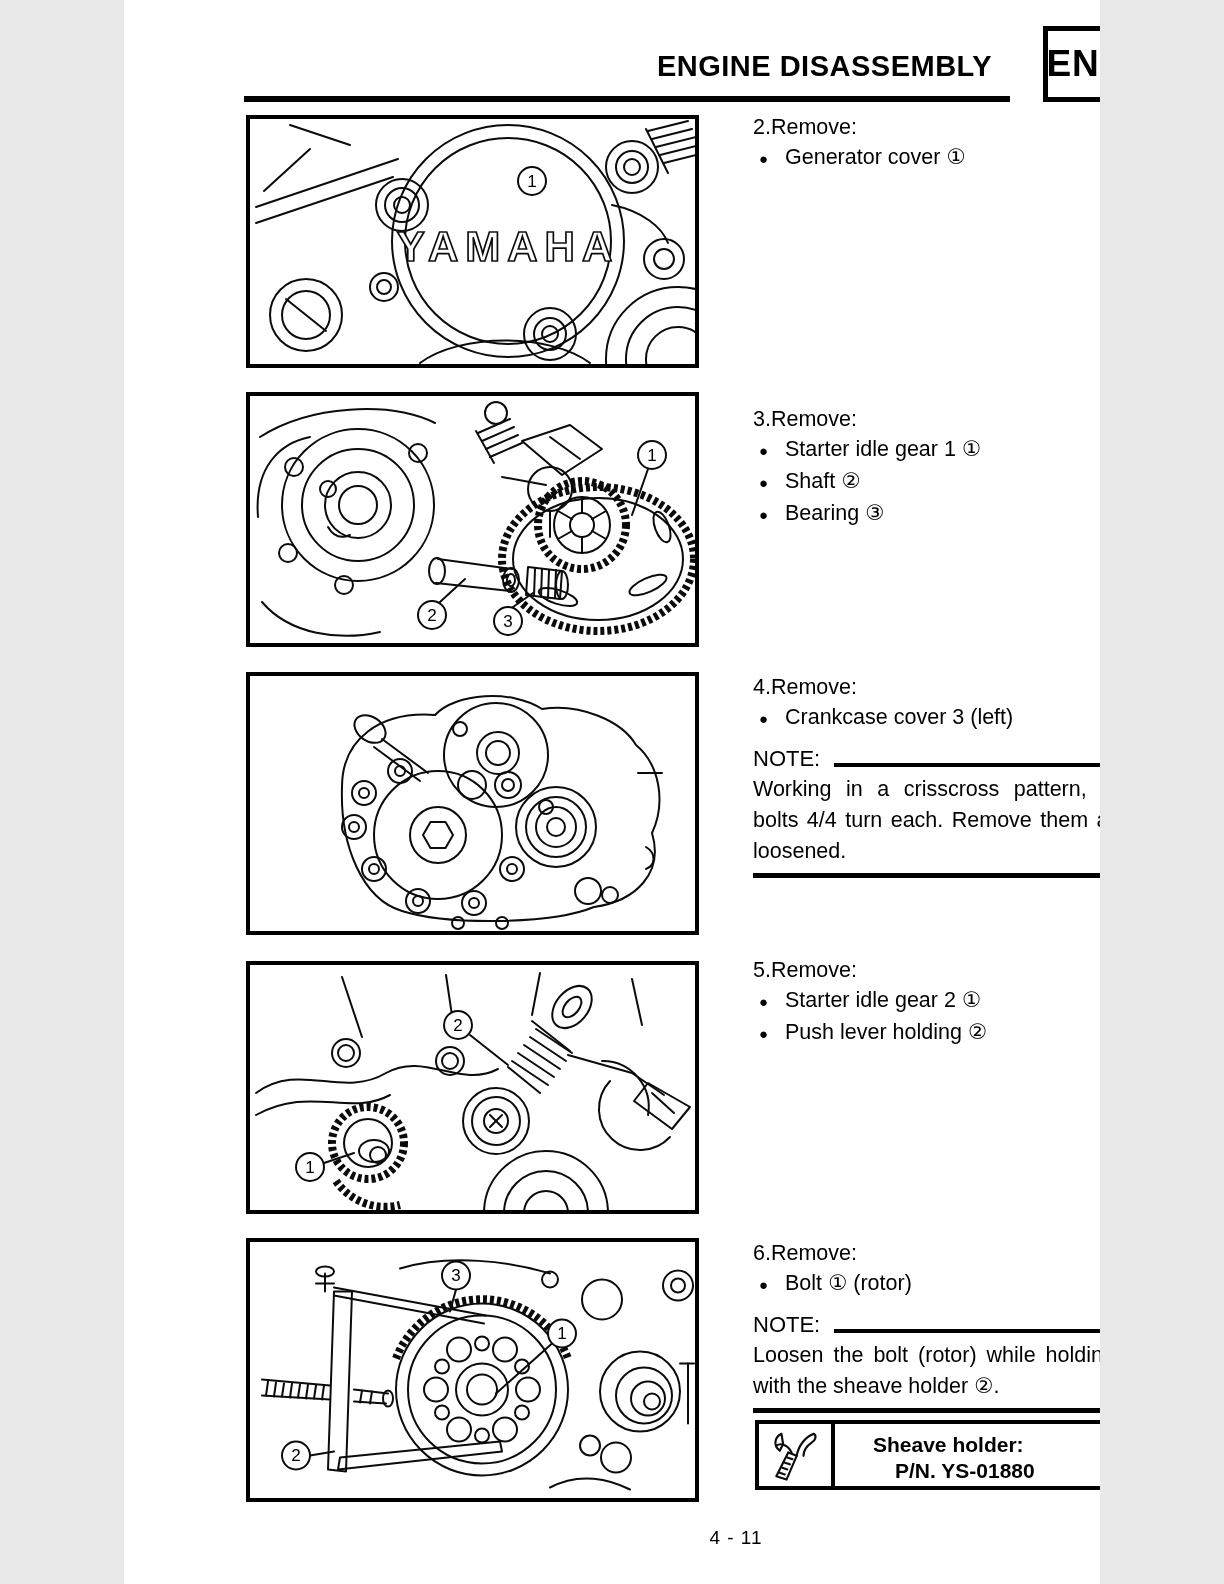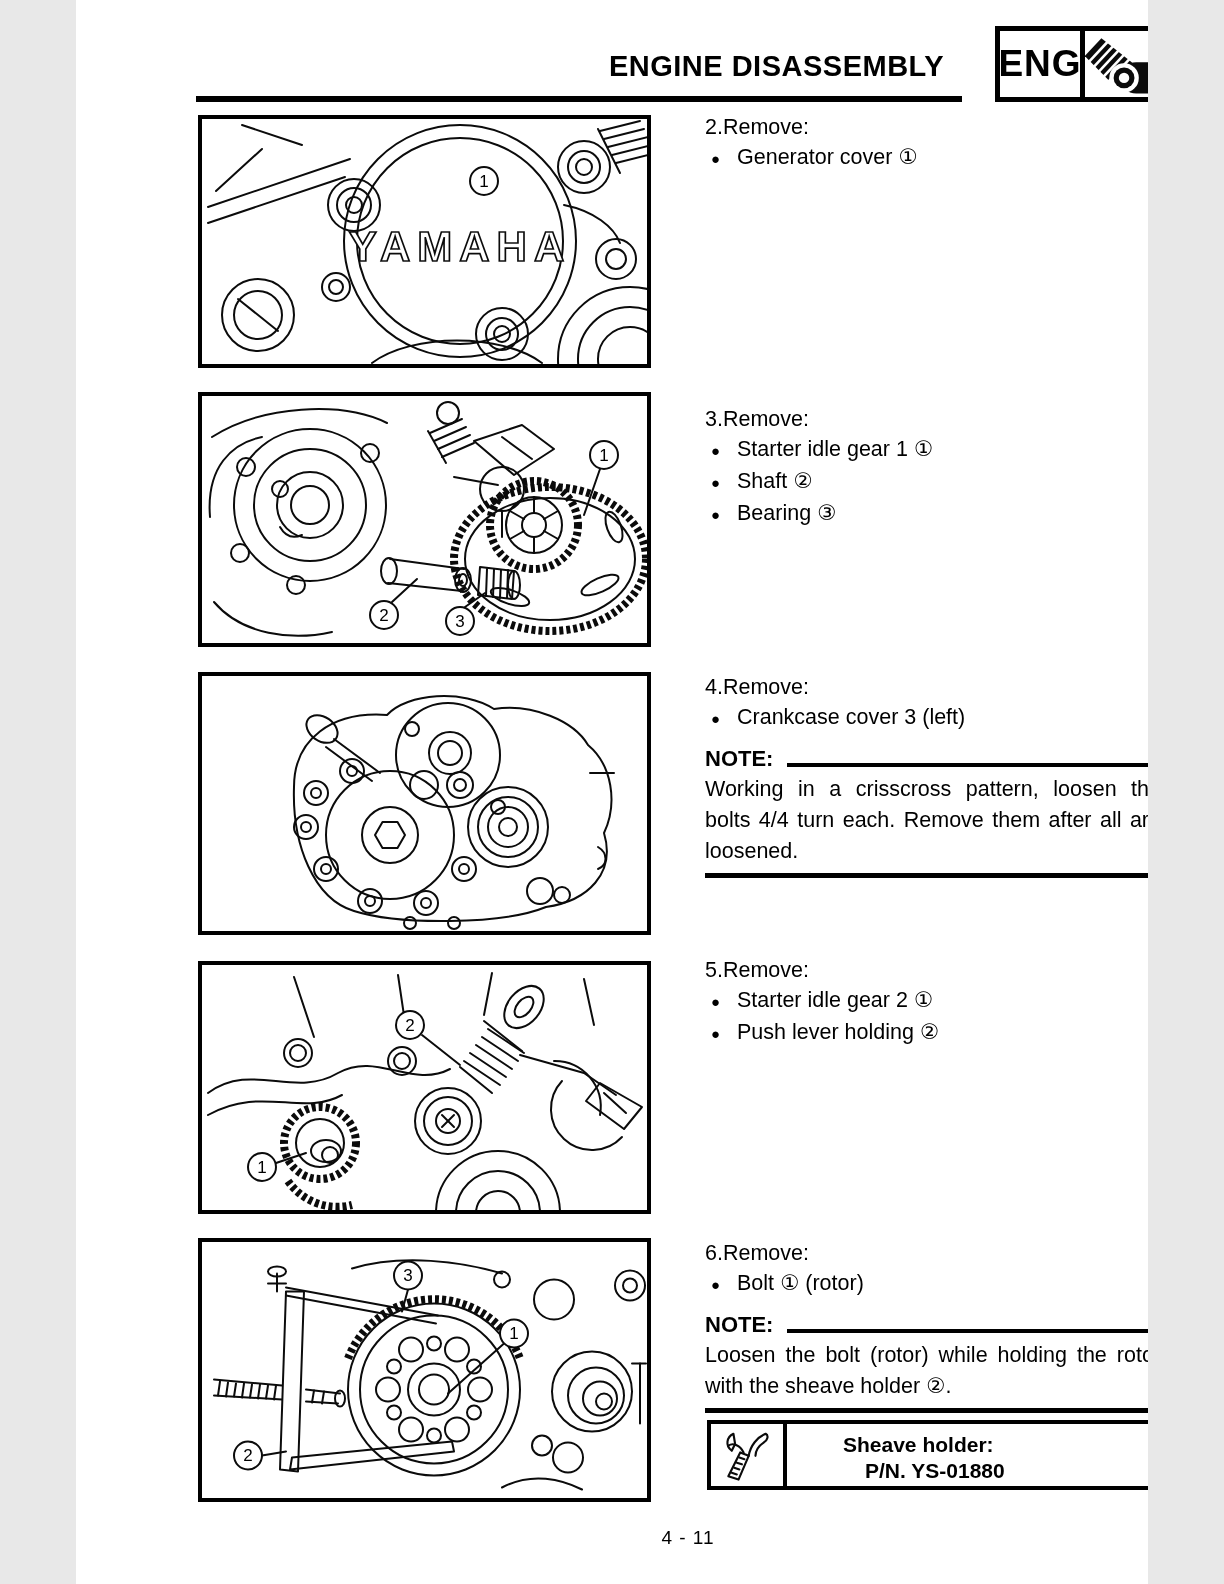--- a/index.html
+++ b/index.html
@@ -1,17 +1,17 @@
 <!DOCTYPE html>
 <html><head>
 <meta charset="utf-8">
 <style>
   html,body{margin:0;padding:0;background:#e8e8e8;}
   .page{
-    position:relative;width:1072px;height:1584px;background:#ffffff;
+    position:relative;width:976px;height:1584px;background:#ffffff;
     font-family:"Liberation Sans","DejaVu Sans",sans-serif;color:#000;
     margin:0 auto;overflow:hidden;
   }
   
   .hdr-title{
     position:absolute;left:120px;top:50px;width:748px;text-align:right;
     font-size:29px;font-weight:700;letter-spacing:.5px;white-space:nowrap;
   }
   .hdr-rule{position:absolute;left:120px;top:96px;width:766px;height:6px;background:#000;}
   .hdr-tabs{position:absolute;left:888px;top:26px;display:flex;padding-left:31px;}
@@ -35,28 +35,28 @@
   .brand{font-family:"Liberation Sans","DejaVu Sans",sans-serif;font-size:42px;font-weight:700;
          letter-spacing:7px;fill:#fff;stroke:#0b0b0b;stroke-width:1.7;text-anchor:middle;}
   
   .sec{position:absolute;left:629px;width:456px;font-size:21.5px;line-height:30px;}
   .step{font-weight:400;}
   .bullets{margin:0;padding:0;list-style:none;}
   .bullets li{display:flex;align-items:baseline;}
   .dot{width:26px;flex:0 0 26px;text-align:left;font-size:15px;padding-left:6px;}
   .note{margin-top:12px;}
   .note-head{display:flex;align-items:flex-end;height:26px;}
-  .note-label{font-weight:700;font-size:22px;line-height:26px;text-align:center;}
+  .note-label{font-weight:400;font-size:22px;line-height:26px;text-align:center;}
   .note-rulebar{flex:1;border-bottom:4px solid #000;margin:0 0 5px 14px;}
   .note-text{margin-top:2px;line-height:31px;text-align:justify;}
   .note-end{border-bottom:5px solid #000;margin-top:6px;}
   
   .toolbox{
     position:absolute;left:631px;top:1420px;width:452px;height:70px;
-    box-sizing:border-box;border:4px solid #000;display:flex;background:#fff;gap:18px;
+    box-sizing:border-box;border:4px solid #000;display:flex;background:#fff;
   }
   .tool-icon-cell{width:72px;flex:0 0 72px;border-right:4px solid #000;
     display:flex;align-items:center;justify-content:center;}
   .tool-text-cell{flex:1;padding:8px 0 0 38px;font-weight:700;font-size:21px;line-height:26px;}
   .tool-pn{padding-left:22px;}
   
   .footer{position:absolute;left:0;top:1527px;width:1224px;text-align:center;
     font-size:19px;letter-spacing:1px;}
 </style>
 </head>

